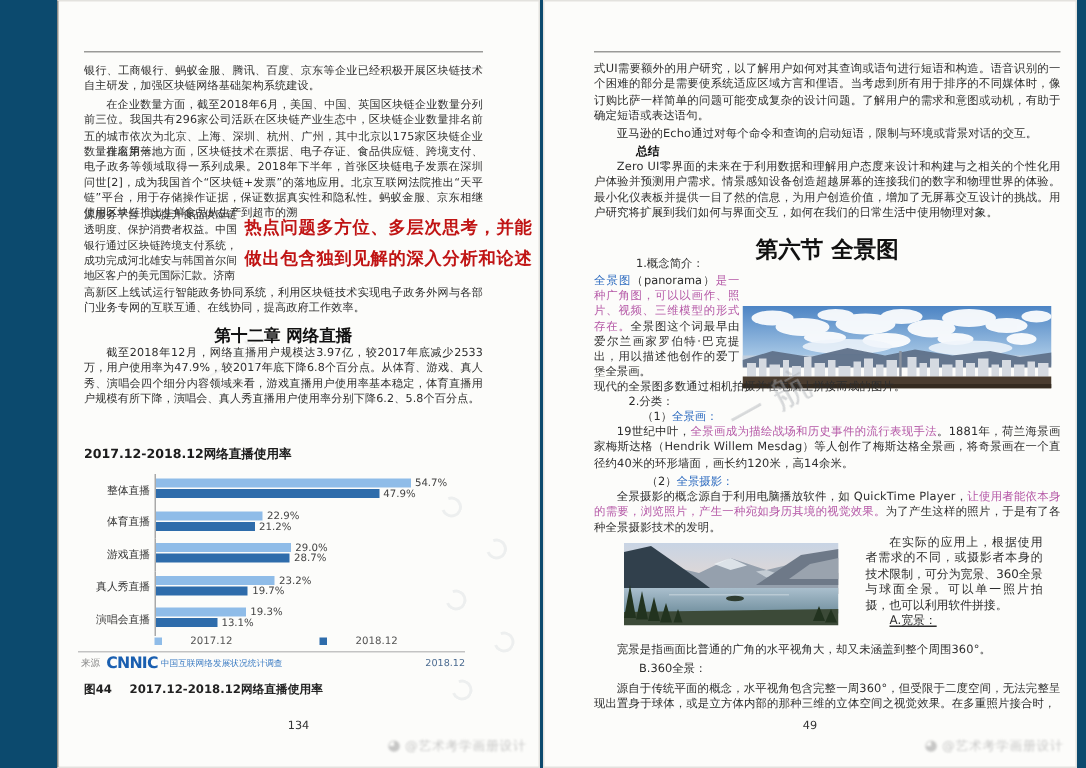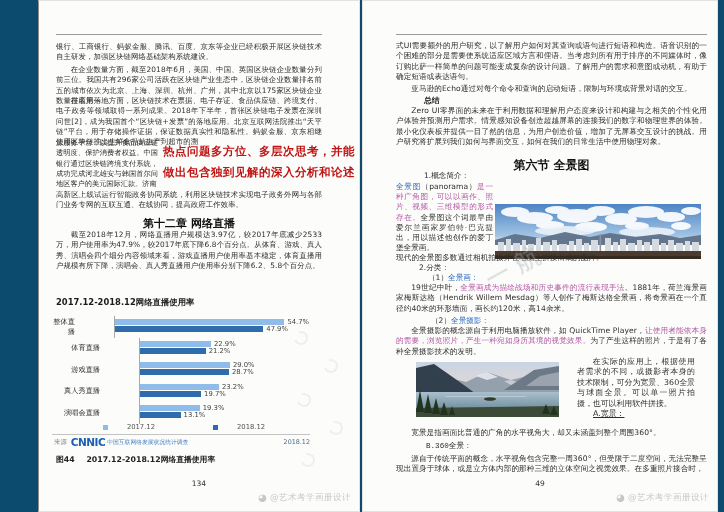--- a/index.html
+++ b/index.html
@@ -29,21 +29,21 @@
   .p-app-c{top:189px;}
   .chap-heading{position:absolute;left:17px;top:215px;width:266px;text-align:center;
                 font-size:11px;font-weight:700;color:#111;}
   .p-live{top:229px;}
 
   
   .chart-title{position:absolute;left:17px;top:296px;font-size:8.4px;font-weight:700;color:#1c1c1c;}
   .chart-rows{position:absolute;left:14px;top:315px;width:256px;}
   .bar-group{display:flex;}
   .cat-label{width:50px;text-align:right;font-size:7.2px;color:#333;align-self:center;padding-right:3px;}
-  .bars{flex:1;border-left:1px solid #a9a9a9;padding:2.5px 0 5px 0;margin-left:36px;}
+  .bars{flex:1;border-left:1px solid #a9a9a9;padding:2.5px 0 5px 0;}
   .bar-line{display:flex;align-items:center;height:7px;}
   .bar{height:6px;}
   .bar-val{font-size:6.8px;color:#444;margin-left:3px;white-space:nowrap;}
   .chart-legend{position:absolute;left:17px;top:422px;width:256px;display:flex;justify-content:center;gap:58px;}
   .legend-item{display:flex;align-items:center;gap:19px;}
   .legend-swatch{width:5px;height:5px;display:inline-block;}
   .legend-label{font-size:6.8px;color:#555;}
   .src-sep{position:absolute;left:13px;top:433px;width:258px;height:1px;background:#c3c3c3;}
   .src-row{position:absolute;left:15px;top:436px;width:256px;display:flex;align-items:center;}
   .src-label{font-size:6.4px;color:#8a8a8a;margin-right:4px;}
@@ -54,38 +54,38 @@
   .fig-caption{position:absolute;left:17px;top:453px;font-size:7.8px;font-weight:700;color:#222;}
   .fig-no{margin-right:9px;}
   .page-num{position:absolute;left:0;top:478px;width:100%;text-align:center;font-size:7.5px;color:#333;}
 
   
   .p-ui{top:40px;}
   .p-echo{top:83px;}
   .summary-heading{position:absolute;left:61px;top:94px;font-size:7.8px;font-weight:700;color:#111;}
   .p-zero{top:105px;}
   .sec-heading{position:absolute;left:33px;top:156px;width:311px;text-align:center;
-               font-size:12px;font-weight:700;color:#111;}
+               font-size:15px;font-weight:700;color:#111;}
   .mini-label{position:absolute;font-size:7.6px;color:#2e2e2e;}
   .lbl-concept{left:61px;top:170px;}
   .concept-col{position:absolute;left:33px;top:181px;width:97px;font-size:7.6px;line-height:10.2px;text-align:justify;}
   .photo{position:absolute;display:block;}
   .photo-panorama{left:132px;top:203px;}
   .photo-lake{left:53px;top:361px;}
   .p-modern{top:252px;}
   .lbl-classify{left:56px;top:262px;}
   .lbl-item1{left:65px;top:272px;}
   .p-item1{top:282px;text-indent:2em;}
   .lbl-item2{left:68px;top:315px;}
   .p-item2{top:325px;text-indent:2em;}
   .side-col{position:absolute;left:214px;top:356px;width:118px;font-size:7.9px;line-height:10.4px;text-align:justify;}
   .side-col .inner{text-indent:2em;}
   .lbl-a{margin-left:16px;text-indent:0;text-decoration:underline;}
   .p-wide{top:427px;text-indent:2em;}
-  .lbl-b{left:63px;top:440px;font-family:Liberation Mono, monospace;}
+  .lbl-b{left:63px;top:440px;}
   .p-b360{top:453px;text-indent:2em;}
 
   .seg-blue{color:#2f6cc0;}
   .seg-magenta{color:#b457a6;}
   .seg-black{color:#2e2e2e;}
 
   
   .wm-corner{position:absolute;right:8px;bottom:7px;display:flex;align-items:center;gap:3px;
              color:#9b9b9b;opacity:.55;filter:blur(.6px);}
   .wm-eye{font-size:10px;line-height:10px;}

